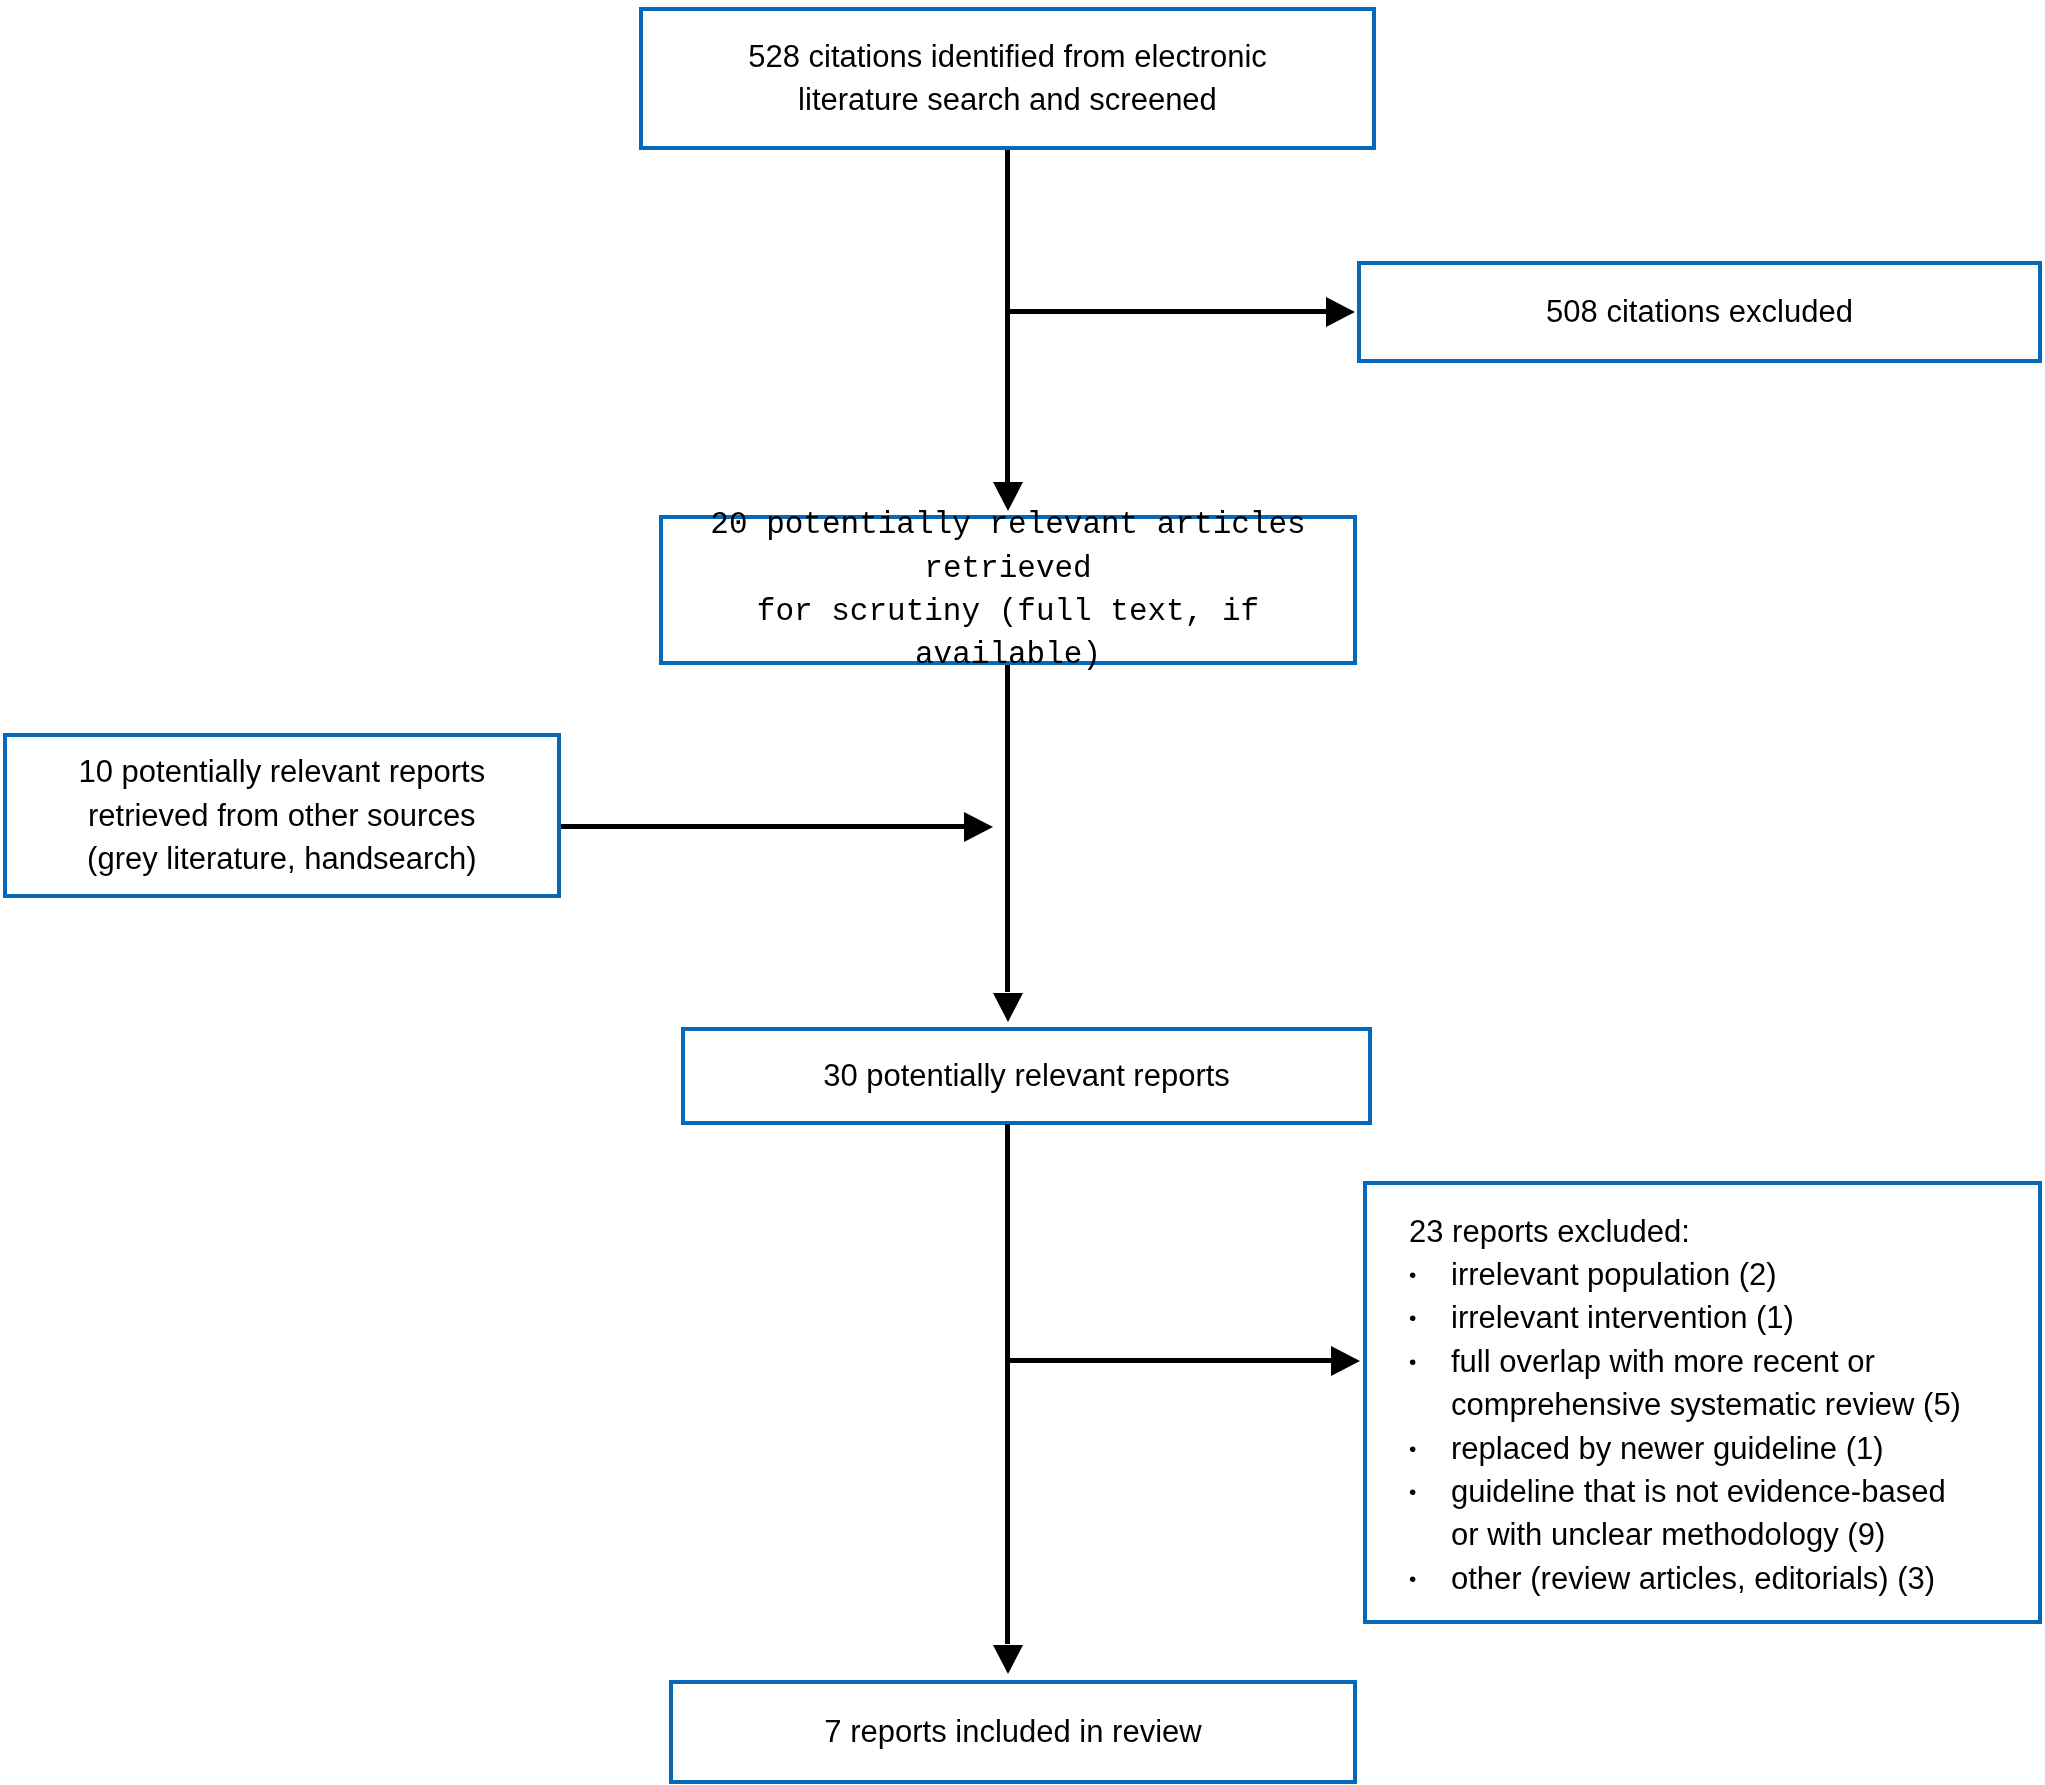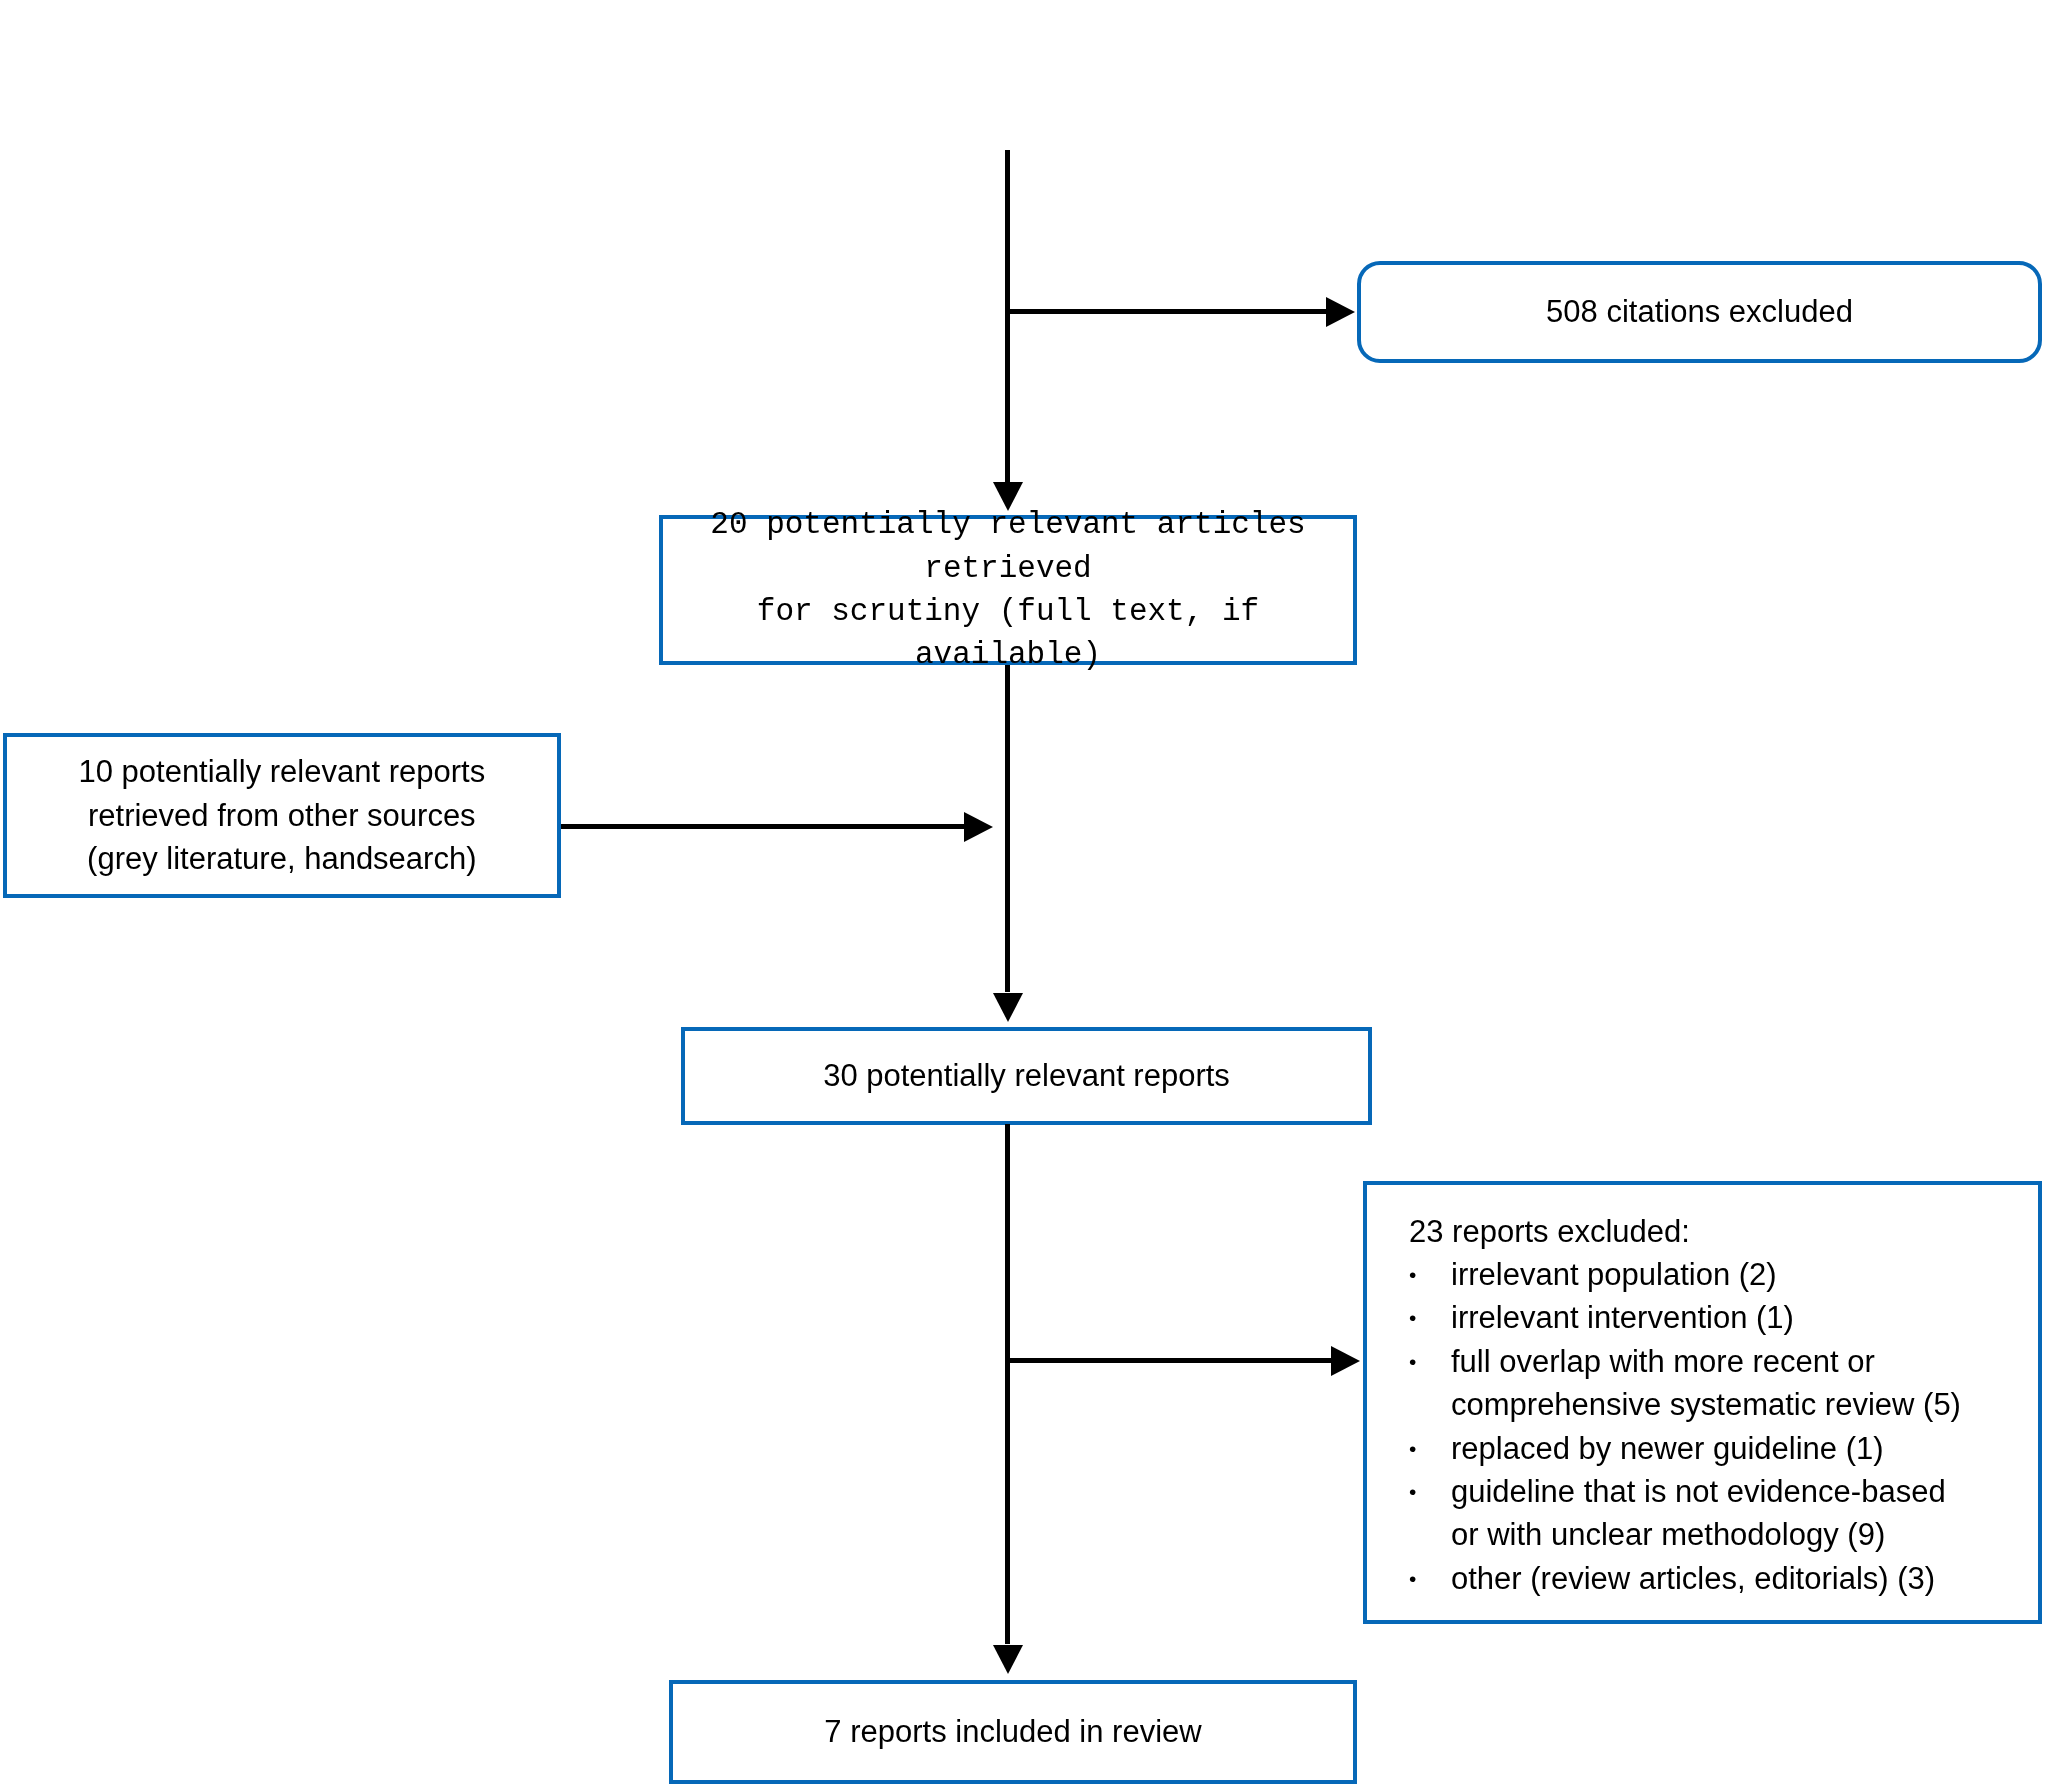--- a/index.html
+++ b/index.html
@@ -18,21 +18,21 @@
     background: #ffffff;
     display: flex;
     align-items: center;
     justify-content: center;
     text-align: center;
     font-size: 31px;
     line-height: 1.4;
   }
   .box .txt { white-space: pre-line; padding: 0 14px; }
   .box-identified { left: 639px; top: 6.6px;   width: 737px; height: 143px; }
-  .box-excluded1  { left: 1357px; top: 261px;  width: 685px; height: 102px; border-radius: 23px; }
+  .box-excluded1  { left: 1357px; top: 261px;  width: 685px; height: 102px; }
   .box-retrieved  { left: 659px; top: 515px; width: 698px; height: 150px; font-family: Liberation Mono, monospace; }
   .box-other      { left: 2.8px;    top: 733px; width: 558px; height: 165px; }
   .box-relevant   { left: 659px; top: 1027px; width: 691px; height: 98px; margin-left: 22px; }
   .box-included   { left: 669px; top: 1680px; width: 688px; height: 104px; }
   .box-excluded2 {
     left: 1363px; top: 1181px; width: 679px; height: 443px;
     flex-direction: column;
     align-items: flex-start;
     justify-content: flex-start;
     text-align: left;
@@ -70,20 +70,24 @@
   .v3 { left: 1005px; top: 1124px; width: 5.2px; height: 520px; }
   .a5 { left: 993px; top: 1645px; }
   .h3 { left: 1008px; top: 1358px; width: 323px; height: 5.2px; }
   .a6 { left: 1331px; top: 1346px; }
 </style>
 </head>
 <body>
 
 <div class="canvas">
 
+  <div class="box box-identified">
+    <div class="txt">528 citations identified from electronic
+literature search and screened</div>
+  </div>
 
   <div class="box box-excluded1">
     <div class="txt">508 citations excluded</div>
   </div>
 
   <div class="box box-retrieved">
     <div class="txt">20 potentially relevant articles retrieved
 for scrutiny (full text, if available)</div>
   </div>
 

